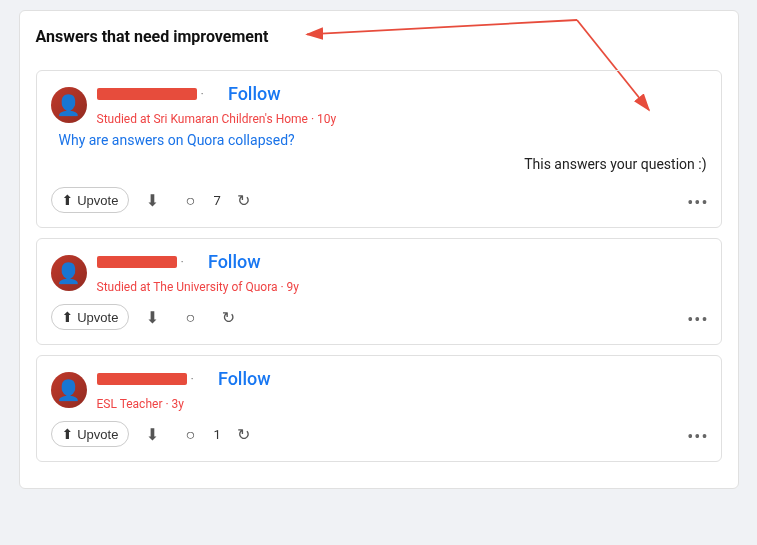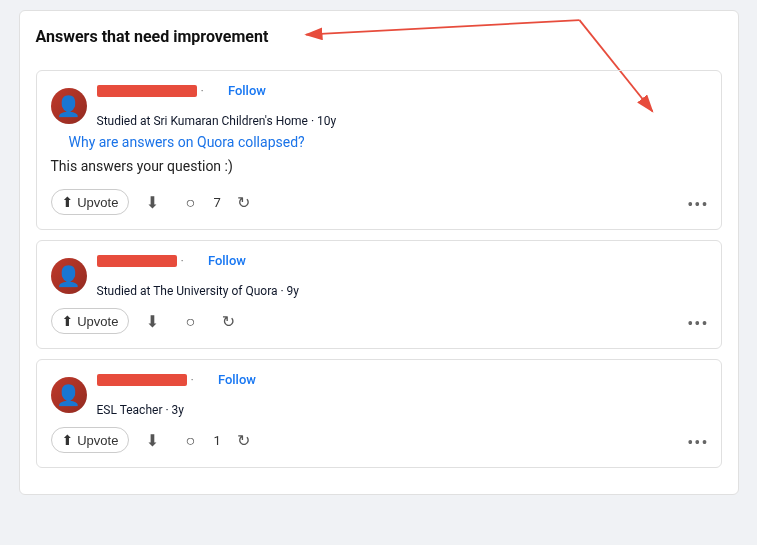--- a/index.html
+++ b/index.html
@@ -79,44 +79,45 @@
       height: 12px;
       border-radius: 2px;
       vertical-align: middle;
     }
     .dot-separator {
       color: #888;
       font-size: 13px;
     }
     .follow-link {
       color: #1877f2;
-      font-size: 13px;
+      font-size: 18px;
       font-weight: 500;
       cursor: pointer;
       text-decoration: none;
       padding-left: 20px;
     }
     .author-meta {
       font-size: 12px;
-      color: #0f172a;
-      margin-top: 16px;
+      color: #ef4444;
+      margin-top: 8px;
     }
     .question-link {
       color: #1a73e8;
       font-size: 14px;
-      margin: 6px 0 4px 18px;
+      margin: 6px 0 4px 8px;
       cursor: pointer;
       text-decoration: none;
       display: block;
     }
     .answer-text {
       font-size: 14px;
       color: #222;
       line-height: 1.5;
       margin: 6px 0 10px 0;
+      text-align: right;
     }
     .action-bar {
       display: flex;
       align-items: center;
       gap: 8px;
       margin-top: 8px;
     }
     .action-btn {
       display: flex;
       align-items: center;

